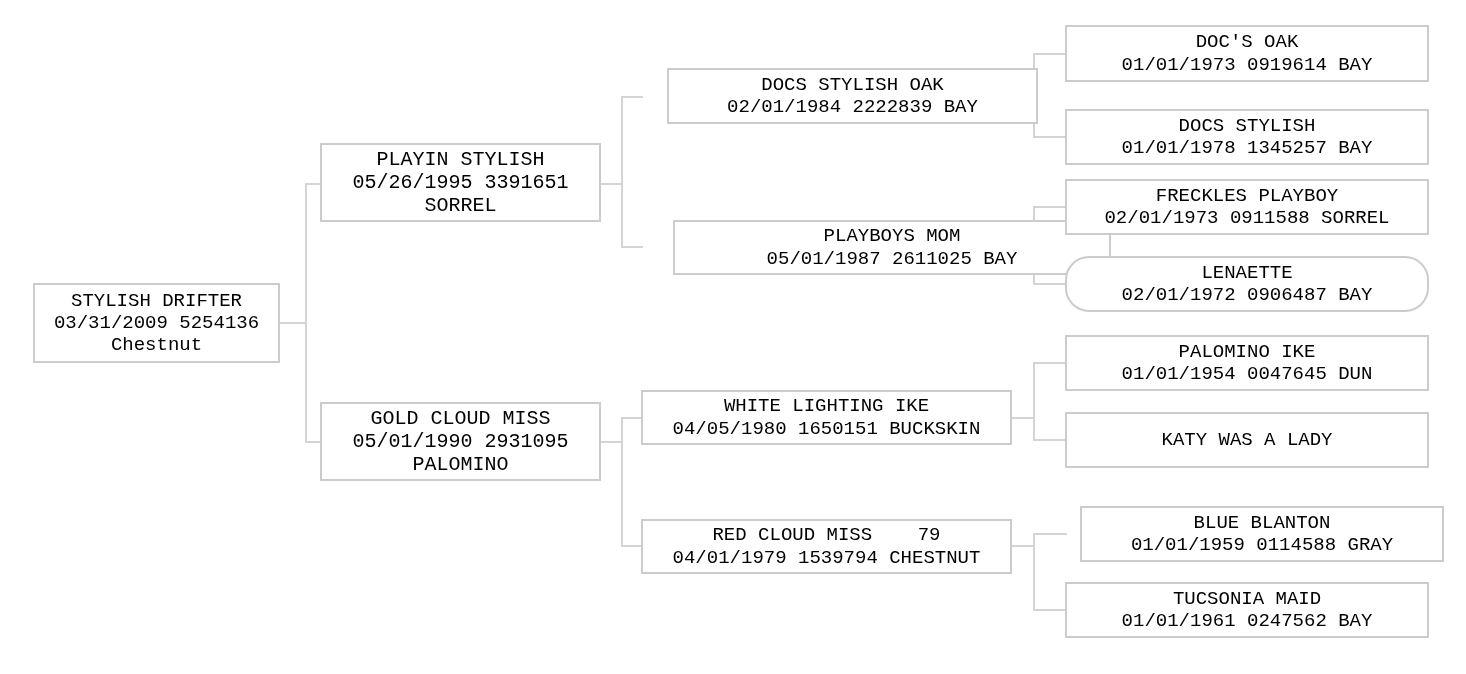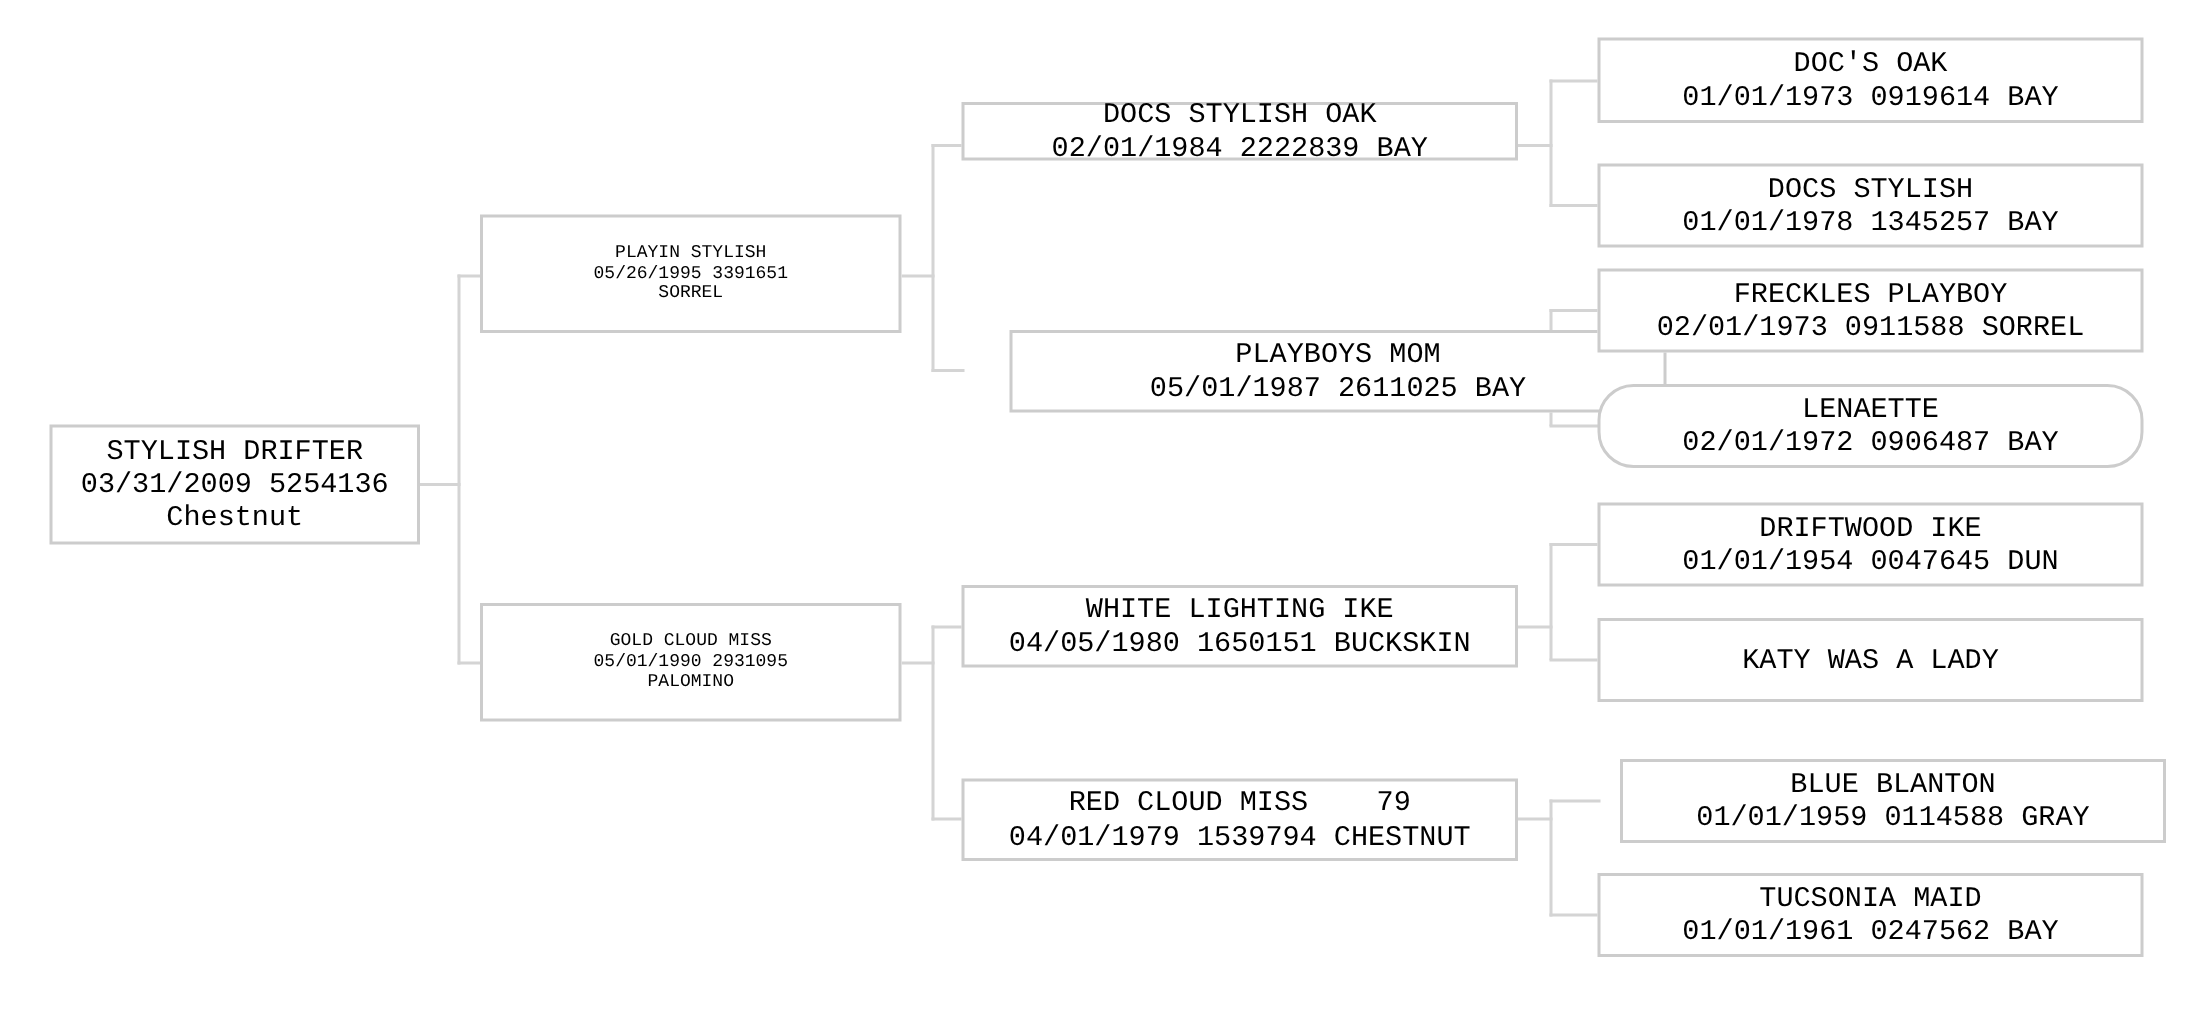--- a/index.html
+++ b/index.html
@@ -31,21 +31,21 @@
     text-align: center;
     line-height: 1.16;
     z-index: 2;
   }
   .node .ln {
     display: block;
     white-space: pre;
     font-family: Liberation Mono, monospace;
   }
   .node.g0 { font-size: 19px; }
-  .node.g1 { font-size: 12px; }
+  .node.g1 { font-size: 20px; }
   .node.g2 { font-size: 19px; }
   .node.g3 { font-size: 19px; }
 
   .conn {
     position: absolute;
     background: #d4d4d4;
     z-index: 1;
   }
   .conn.h { height: 2px; }
   .conn.v { width: 2px; }
@@ -101,21 +101,21 @@
     <span class="ln">05/26/1995 3391651</span>
     <span class="ln">SORREL</span>
   </div>
 
   <div class="node g1" style="left:320px; top:402px; width:281px; height:79px;">
     <span class="ln">GOLD CLOUD MISS</span>
     <span class="ln">05/01/1990 2931095</span>
     <span class="ln">PALOMINO</span>
   </div>
 
-  <div class="node g2" style="left:641px; top:68px; width:371px; height:39px;">
+  <div class="node g2" style="left:667px; top:68px; width:371px; height:56px;">
     <span class="ln">DOCS STYLISH OAK</span>
     <span class="ln">02/01/1984 2222839 BAY</span>
   </div>
 
   <div class="node g2" style="left:673px; top:220px; width:438px; height:55px;">
     <span class="ln">PLAYBOYS MOM</span>
     <span class="ln">05/01/1987 2611025 BAY</span>
   </div>
 
   <div class="node g2" style="left:641px; top:390px; width:371px; height:55px;">
@@ -142,21 +142,21 @@
     <span class="ln">FRECKLES PLAYBOY</span>
     <span class="ln">02/01/1973 0911588 SORREL</span>
   </div>
 
   <div class="node g3" style="left:1065px; top:256px; width:364px; height:56px;border-radius:24px;">
     <span class="ln">LENAETTE</span>
     <span class="ln">02/01/1972 0906487 BAY</span>
   </div>
 
   <div class="node g3" style="left:1065px; top:335px; width:364px; height:56px;">
-    <span class="ln">DRIFTWOOD IKE</span>
+    <span class="ln">PALOMINO IKE</span>
     <span class="ln">01/01/1954 0047645 DUN</span>
   </div>
 
   <div class="node g3" style="left:1065px; top:412px; width:364px; height:56px;">
     <span class="ln">KATY WAS A LADY</span>
   </div>
 
   <div class="node g3" style="left:1040px; top:506px; width:364px; height:56px;margin-left:40px;">
     <span class="ln">BLUE BLANTON</span>
     <span class="ln">01/01/1959 0114588 GRAY</span>

